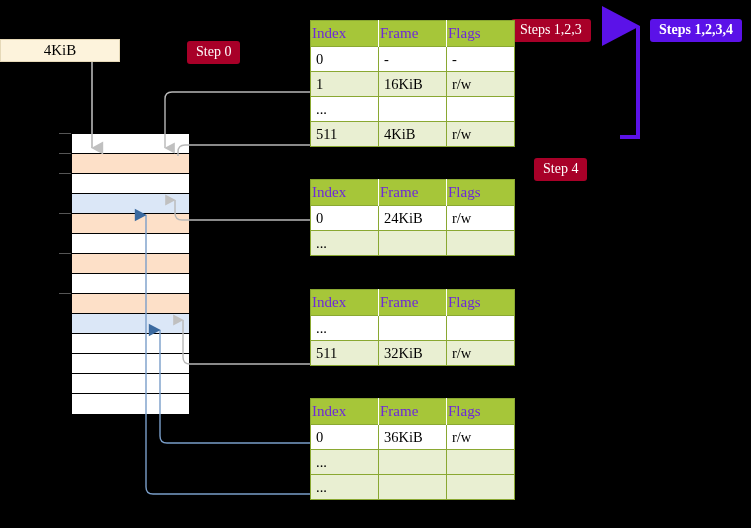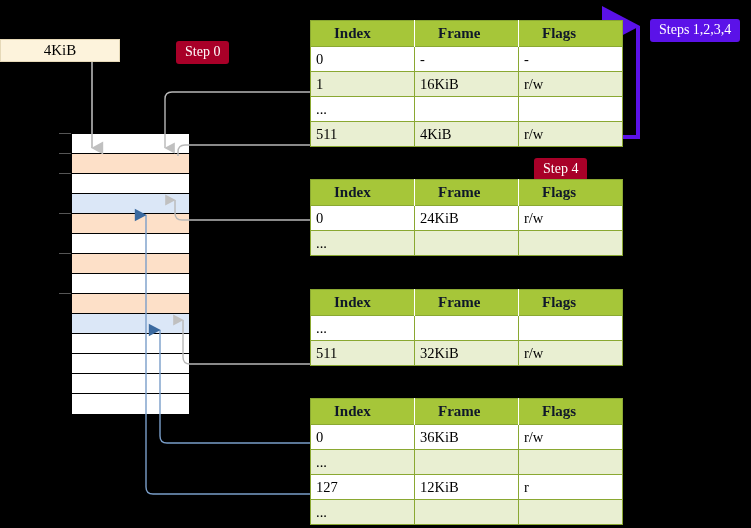--- a/index.html
+++ b/index.html
@@ -21,21 +21,21 @@
     position: absolute;
     color: #ffffff;
     font-family: "Liberation Serif", serif;
     font-size: 14px;
     line-height: 18px;
     padding: 2px 9px 3px 9px;
     border-radius: 3px;
     white-space: nowrap;
   }
   .badge-crimson { background: #a80028; }
-  .badge-purple  { background: #5b12e8; }
+  .badge-purple  { background: #5b12e8; font-weight: bold; }
 
   
   .memlabel-box {
     position: absolute;
     background: #fdf3dc;
     border: 1px solid #e6d9b8;
     color: #000000;
     font-family: "Liberation Serif", serif;
     font-size: 15px;
     display: flex;
@@ -80,24 +80,24 @@
     position: absolute;
     border-collapse: collapse;
     font-family: "Liberation Serif", serif;
     font-size: 14.5px;
     table-layout: fixed;
     border: 1px solid #8aa832;
     background: #ffffff;
   }
   .ptable th {
     background: #a6c639;
-    color: #0f172a;
-    font-weight: bold;
+    color: #6d28d9;
+    font-weight: normal;
     text-align: left;
-    padding: 3px 23px;
+    padding: 3px 1px;
     height: 19px;
     border-right: 1px solid #ffffff;
     font-size: 15px;
   }
   .ptable th:last-child { border-right: none; }
   .ptable td {
     padding: 3px 5px;
     height: 18px;
     color: #000000;
     border: 1px solid #8aa832;
@@ -121,22 +121,23 @@
 </style>
 </head>
 <body>
 
 <div id="stage">
 
   <div class="memlabel-box" style="left:0px; top:39px; width:120px; height:23px;">
     <span>4KiB</span>
   </div>
 
-  <div class="badge badge-crimson" style="left:176px; top:41px;">Step 0</div>
-
+  <div class="badge badge-crimson" style="left:187px; top:41px;">Step 0</div>
+
+  <div class="badge badge-crimson" style="left:511px; top:19px;">Steps 1,2,3</div>
 
   <div class="badge badge-purple" style="left:650px; top:19px;">Steps 1,2,3,4</div>
 
   <div class="badge badge-crimson" style="left:519px; top:158px;margin-left:15px;">Step 4</div>
 
   <div id="memgrid">
       <div class="mrow c-white" style="top: 0px;"></div>
       <div class="mrow c-orange" style="top: 20px;"></div>
       <div class="mrow c-white" style="top: 40px;"></div>
       <div class="mrow c-blue" style="top: 60px;"></div>
@@ -297,25 +298,20 @@
         <tr class="plain">
           <td class="col-i">0</td>
           <td class="col-f">36KiB</td>
           <td class="col-g">r/w</td>
         </tr>
         <tr class="alt">
           <td class="col-i">...</td>
           <td class="col-f"></td>
           <td class="col-g"></td>
         </tr>
-        <tr class="plain">
-          <td class="col-i">127</td>
-          <td class="col-f">12KiB</td>
-          <td class="col-g">r</td>
-        </tr>
         <tr class="alt">
           <td class="col-i">...</td>
           <td class="col-f"></td>
           <td class="col-g"></td>
         </tr>
       </tbody>
   </table>
 
 </div>
 

